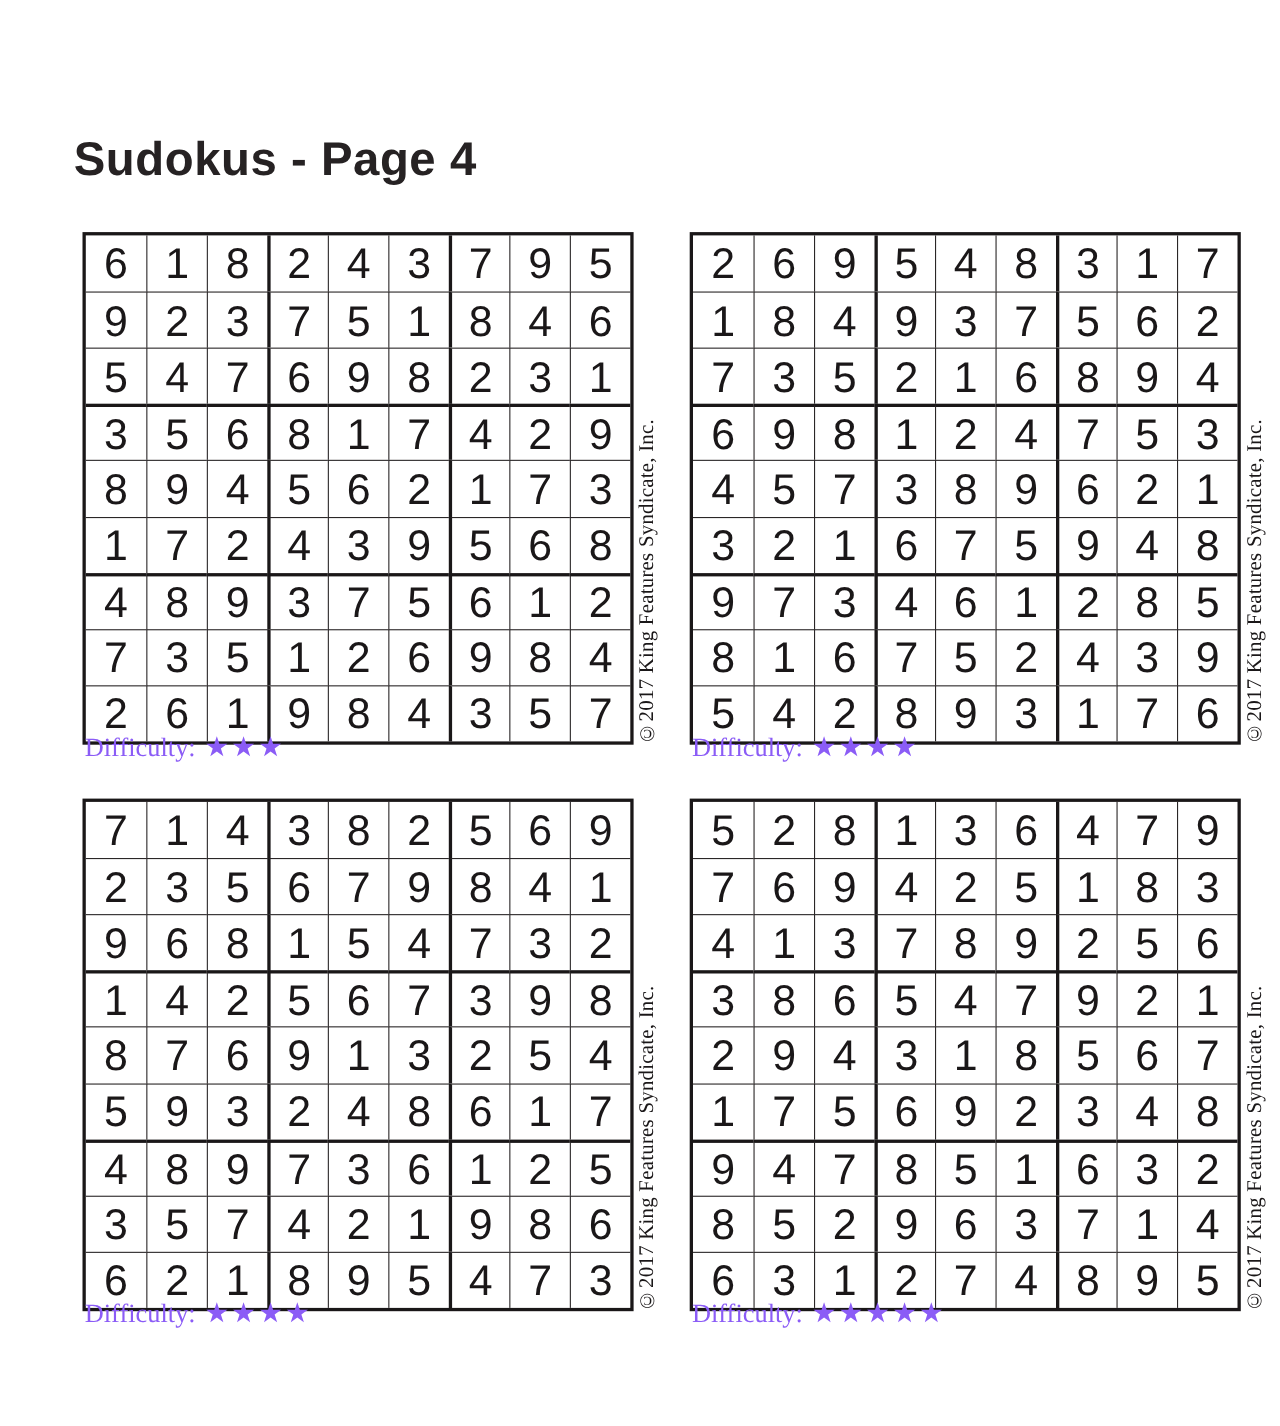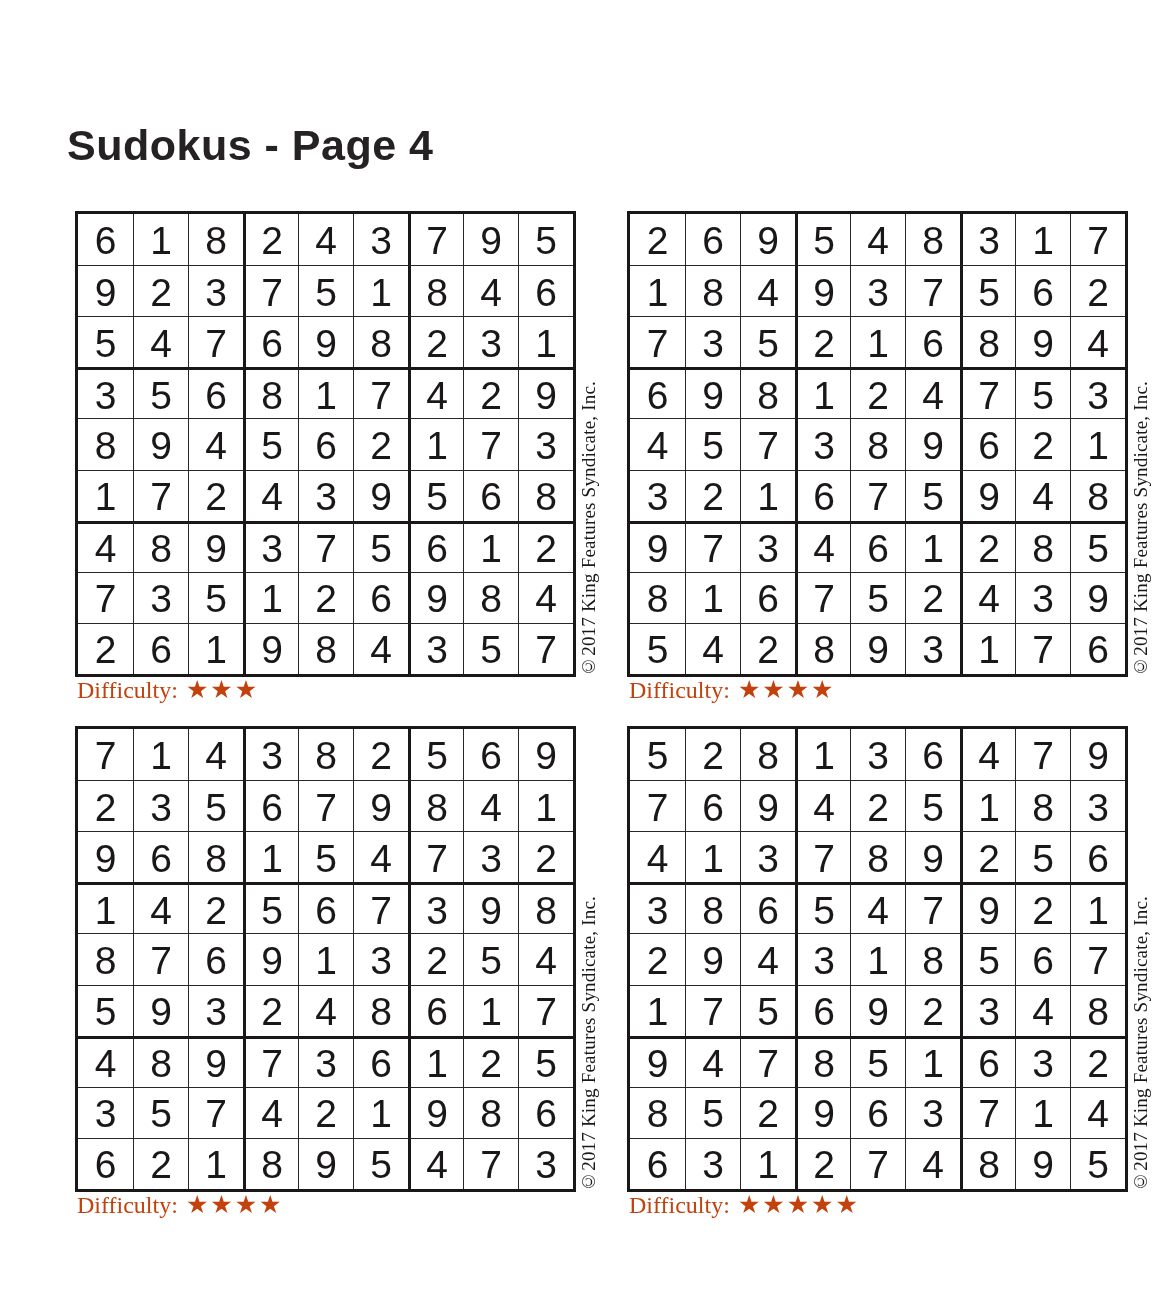--- a/index.html
+++ b/index.html
@@ -67,24 +67,24 @@
     transform: rotate(180deg);
     font-family: "Liberation Serif", serif;
     font-size: 19px;
     color: #1a1718;
     white-space: nowrap;
     letter-spacing: 0.2px;
   }
   .difficulty {
     position: absolute;
     left: 2px;
-    top: 464px;
+    top: 453px;
     font-family: "Liberation Serif", serif;
     font-size: 24px;
-    color: #c2410c;
+    color: #8b5cf6;
     white-space: nowrap;
   }
   .difficulty .stars {
     letter-spacing: 2px;
     margin-left: 8px;
     font-size: 25px;
   }
   
   .pos-tl { left: 75px;  top: 211px; }
   .pos-tr { left: 627px; top: 211px; }

